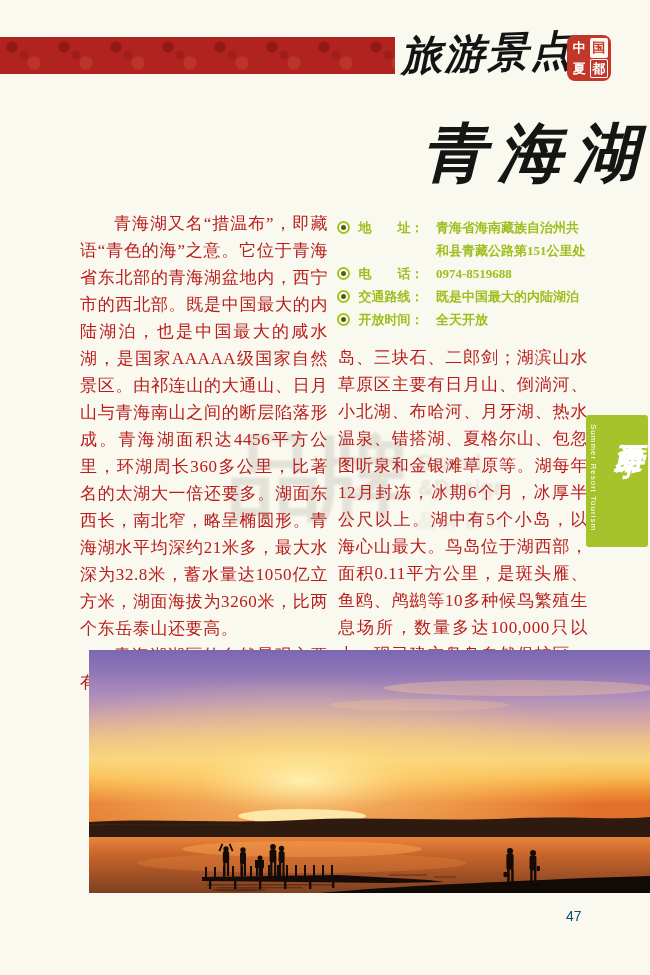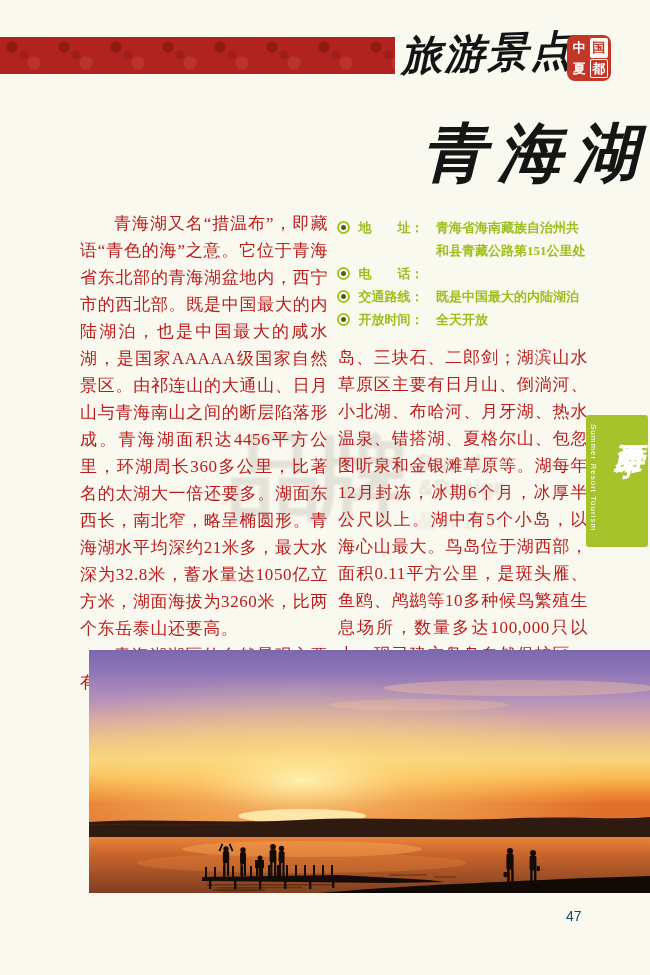--- a/index.html
+++ b/index.html
@@ -139,20 +139,21 @@
   <div class="col-right">
     <div class="info-box">
       <div class="info-row">
         <span class="bullet"></span>
         <span class="info-label">地　　址：</span>
         <span class="info-value">青海省海南藏族自治州共和县青藏公路第151公里处</span>
       </div>
       <div class="info-row">
         <span class="bullet"></span>
         <span class="info-label">电　　话：</span>
+        <span class="info-value">0974-8519688</span>
       </div>
       <div class="info-row">
         <span class="bullet"></span>
         <span class="info-label">交通路线：</span>
         <span class="info-value">既是中国最大的内陆湖泊</span>
       </div>
       <div class="info-row">
         <span class="bullet"></span>
         <span class="info-label">开放时间：</span>
         <span class="info-value">全天开放</span>

